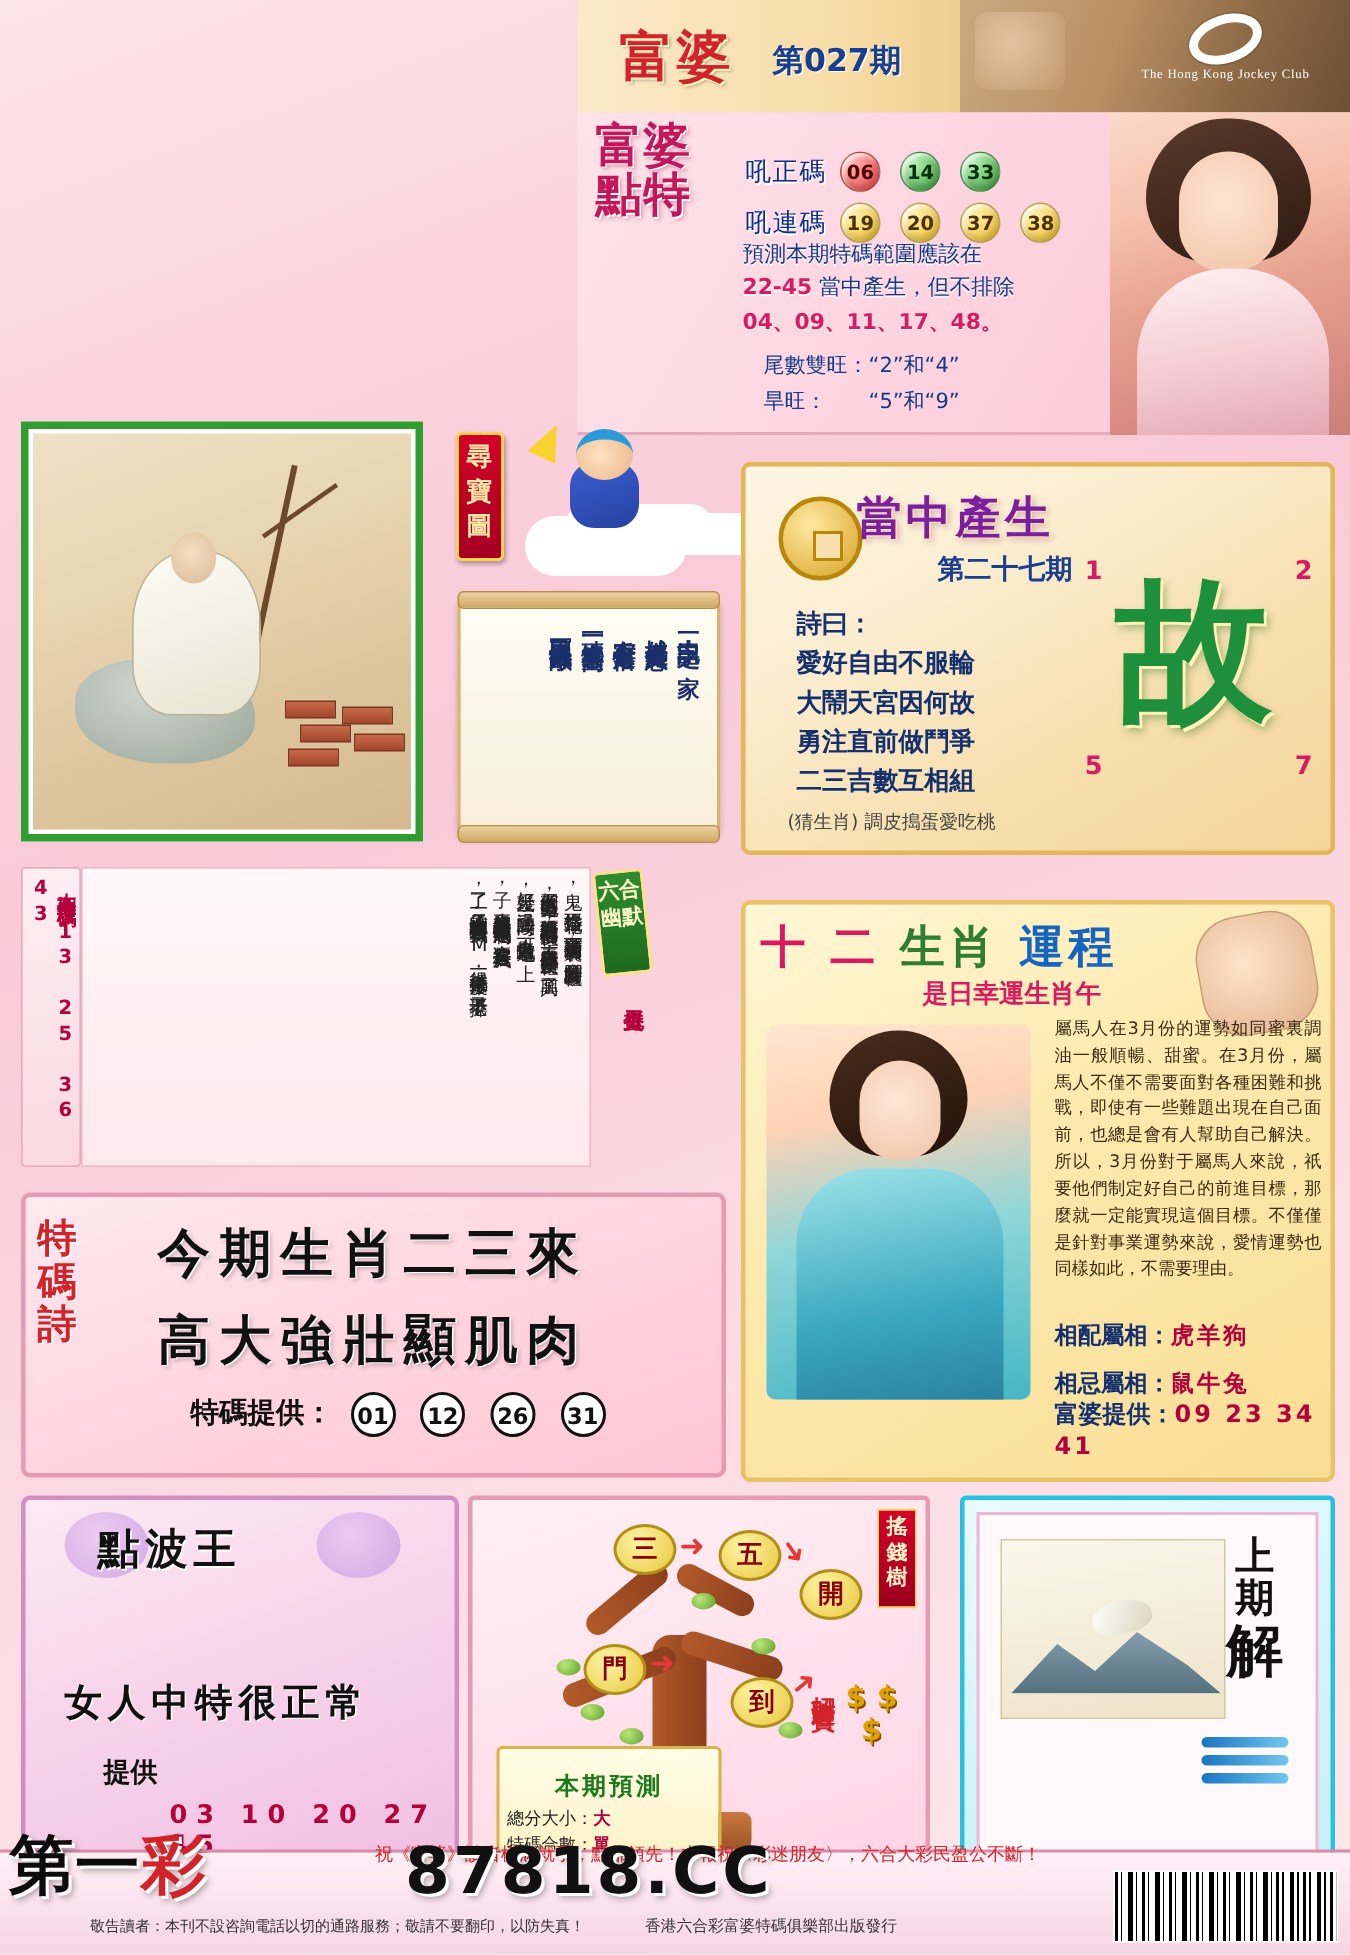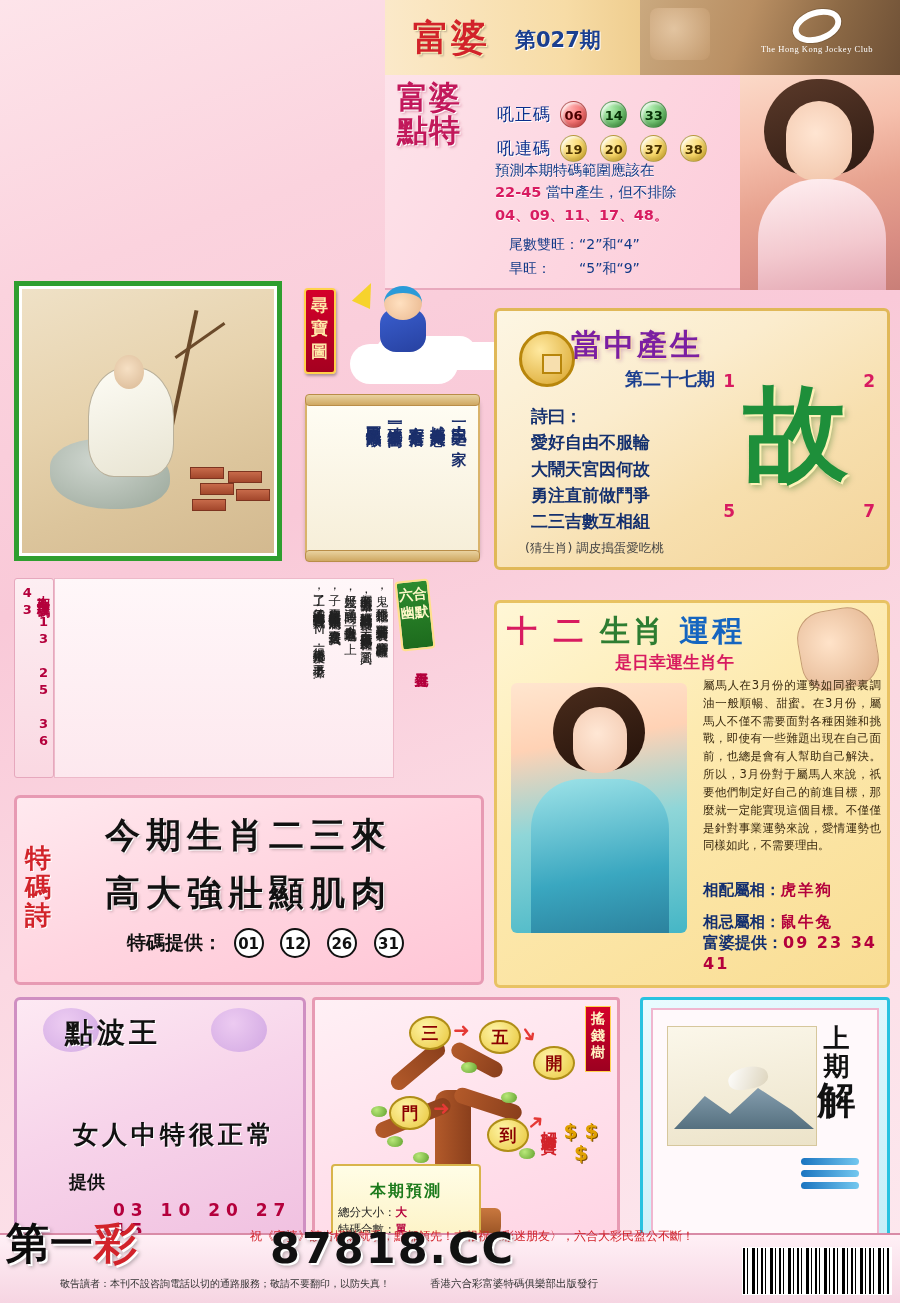--- a/index.html
+++ b/index.html
@@ -333,21 +333,20 @@
   #tema {
     position:absolute; left:14px; top:795px; width:470px; height:190px;
     background:linear-gradient(160deg,#ffe9ef 0%,#ffd5e0 50%,#ffc6d6 100%);
     border:3px solid #e79ab3; border-radius:6px;
   }
   #tema-label {
     position:absolute; left:8px; top:14px; width:40px;
     font-size:26px; font-weight:bold; color:#d2232a; line-height:1.1;
     text-shadow:1px 1px 0 #fff;
     letter-spacing:1px;
-    margin-top:32px;
   }
   #tema-l1, #tema-l2 {
     position:absolute; left:88px; font-size:35px; font-weight:bold; color:#111;
     letter-spacing:6px;
     text-shadow:1px 1px 0 #fff, 2px 2px 3px rgba(0,0,0,.2);
   }
   #tema-l1{ top:14px; }
   #tema-l2{ top:72px; }
   #tema-provide {
     position:absolute; left:110px; top:130px; font-size:19px; font-weight:bold; color:#111;
@@ -372,21 +371,21 @@
   #dianbo .blob {
     position:absolute; top:8px; width:56px; height:44px; border-radius:50%;
     background:radial-gradient(circle at 40% 35%,#e9c6f2,#c79be0); opacity:.8;
   }
   #dianbo .blob.b1{ left:26px; } #dianbo .blob.b2{ left:194px; }
   #dianbo-l1, #dianbo-l2 {
     position:absolute; left:26px; font-size:25px; font-weight:bold; color:#111;
     letter-spacing:4px; text-shadow:1px 1px 0 #fff;
   }
   #dianbo-l1{ top:72px; }
-  #dianbo-l2{ top:118px;margin-left:30px; }
+  #dianbo-l2{ top:118px; }
   #dianbo-provide-label {
     position:absolute; left:52px; top:172px; font-size:18px; font-weight:bold; color:#111;
     line-height:1.15; text-align:center; width:36px;
   }
   #dianbo-nums {
     position:absolute; left:96px; top:200px; font-size:17px; font-weight:bold;
     color:#b4003c; letter-spacing:6px;
   }
 
   

